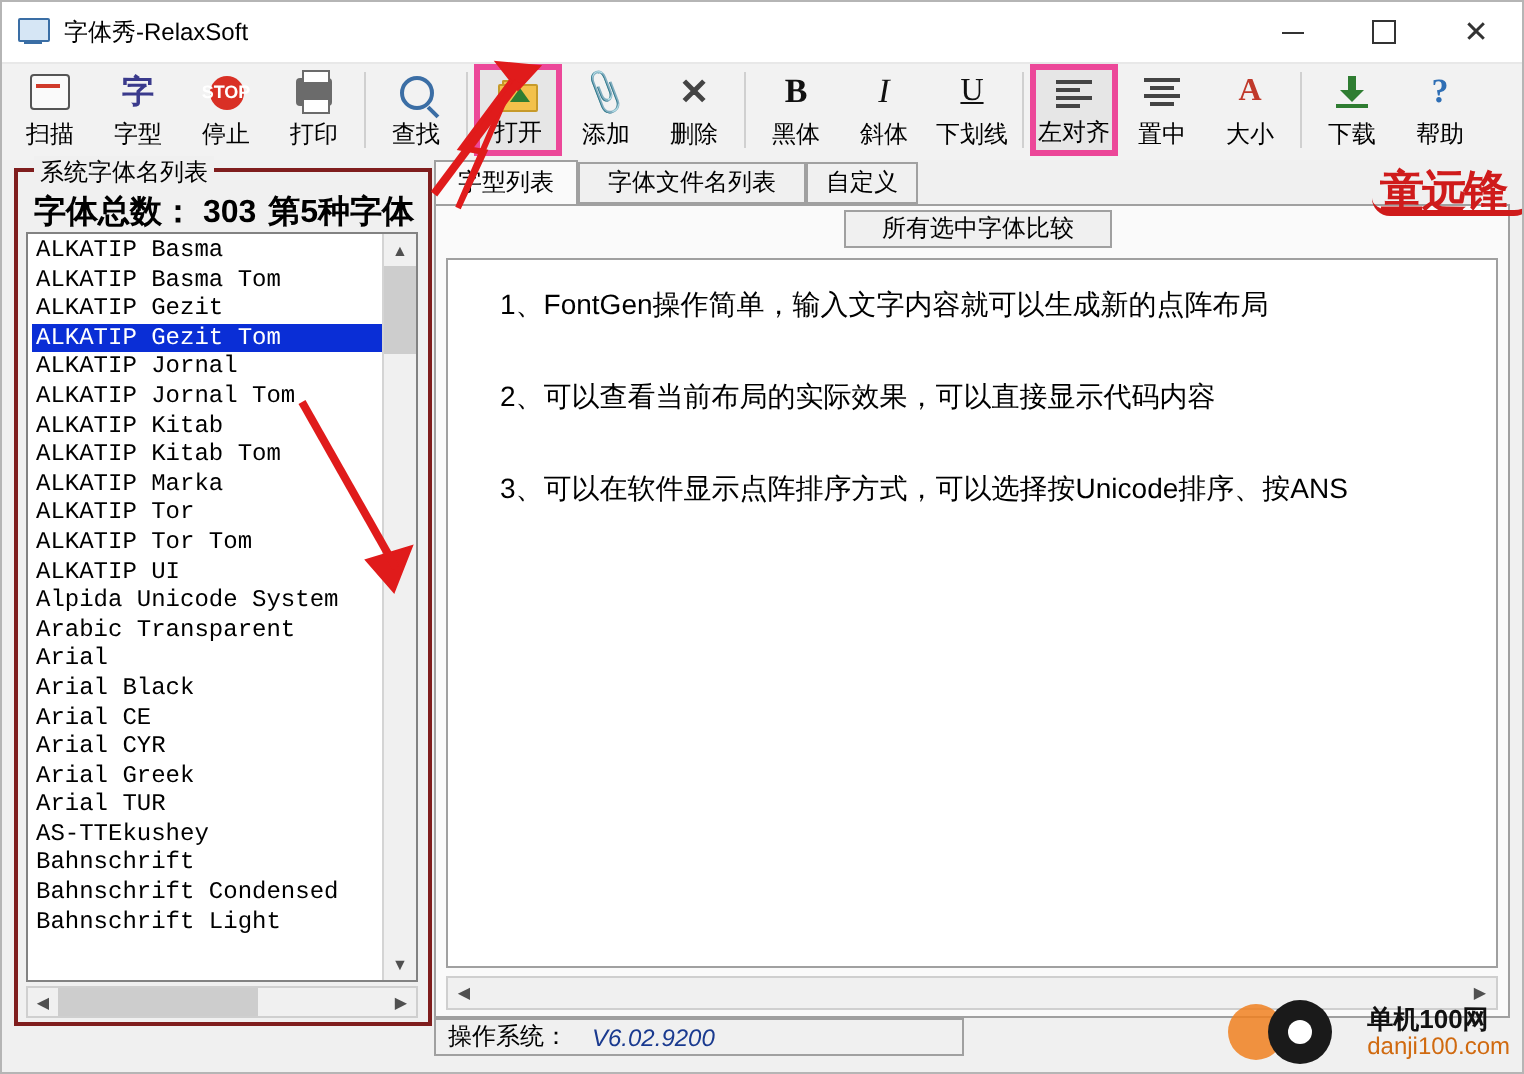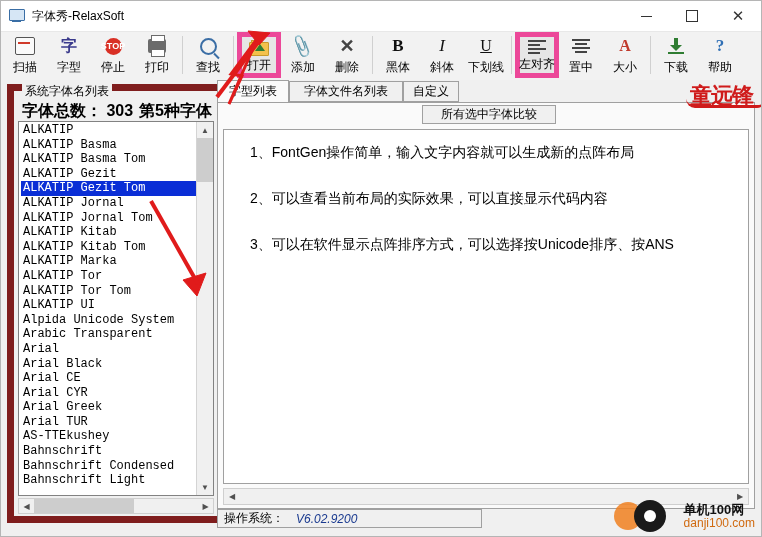--- a/index.html
+++ b/index.html
@@ -119,21 +119,21 @@
     margin-top: 2px;
     white-space: nowrap;
   }
   .tb-sep {
     width: 1px;
     height: 38px;
     background: #d0d0d0;
     margin: 4px 3px 0 3px;
   }
   .tb-item.selbox {
-    border: 5px solid #ec4899;
+    border: 3px solid #ec4899;
     background: #e6e6e6;
   }
 
   
   .ic-scan { width: 18px; height: 16px; border: 1.6px solid #555; border-radius: 2px; position: relative; background: #fafafa;}
   .ic-scan:after { content:""; position:absolute; left:2px; top:4px; width:12px; height:1.6px; background:#d03a2a; }
   .ic-font-t { font-size: 16px; font-weight: bold; color:#3a3a8c; font-family: "Liberation Serif", serif;}
   .ic-stop { width:17px;height:17px;border-radius:50%;background:#d93025;color:#fff;font-size:9px;display:flex;align-items:center;justify-content:center;font-weight:bold;}
   .ic-print { width:18px;height:14px;background:#6b6b6b;border-radius:2px;position:relative;}
   .ic-print:before{content:"";position:absolute;left:3px;top:-4px;width:12px;height:5px;background:#fff;border:1px solid #6b6b6b;}
@@ -167,21 +167,21 @@
     background: #f0f0f0;
   }
 
   
   .groupbox {
     position: absolute;
     left: 6px;
     top: 4px;
     width: 205px;
     height: 425px;
-    border: 7px solid #7f1d1d;
+    border: 2px solid #7f1d1d;
     background: #f0f0f0;
   }
   .groupbox-title {
     position: absolute;
     left: 8px; top: -8px;
     background: #f0f0f0;
     padding: 0 3px;
     font-size: 12px;
     color: #000;
   }
@@ -607,21 +607,20 @@
   <div class="content">
 
     <div class="groupbox">
       <div class="groupbox-title">系统字体名列表</div>
       <div class="count-row">
         <span>字体总数： 303</span>
         <span>第5种字体</span>
       </div>
       <div class="listbox">
         <div class="list-items">
-          <div class="li">ALKATIP</div>
           <div class="li">ALKATIP Basma</div>
           <div class="li">ALKATIP Basma Tom</div>
           <div class="li">ALKATIP Gezit</div>
           <div class="li sel">ALKATIP Gezit Tom</div>
           <div class="li">ALKATIP Jornal</div>
           <div class="li">ALKATIP Jornal Tom</div>
           <div class="li">ALKATIP Kitab</div>
           <div class="li">ALKATIP Kitab Tom</div>
           <div class="li">ALKATIP Marka</div>
           <div class="li">ALKATIP Tor</div>

